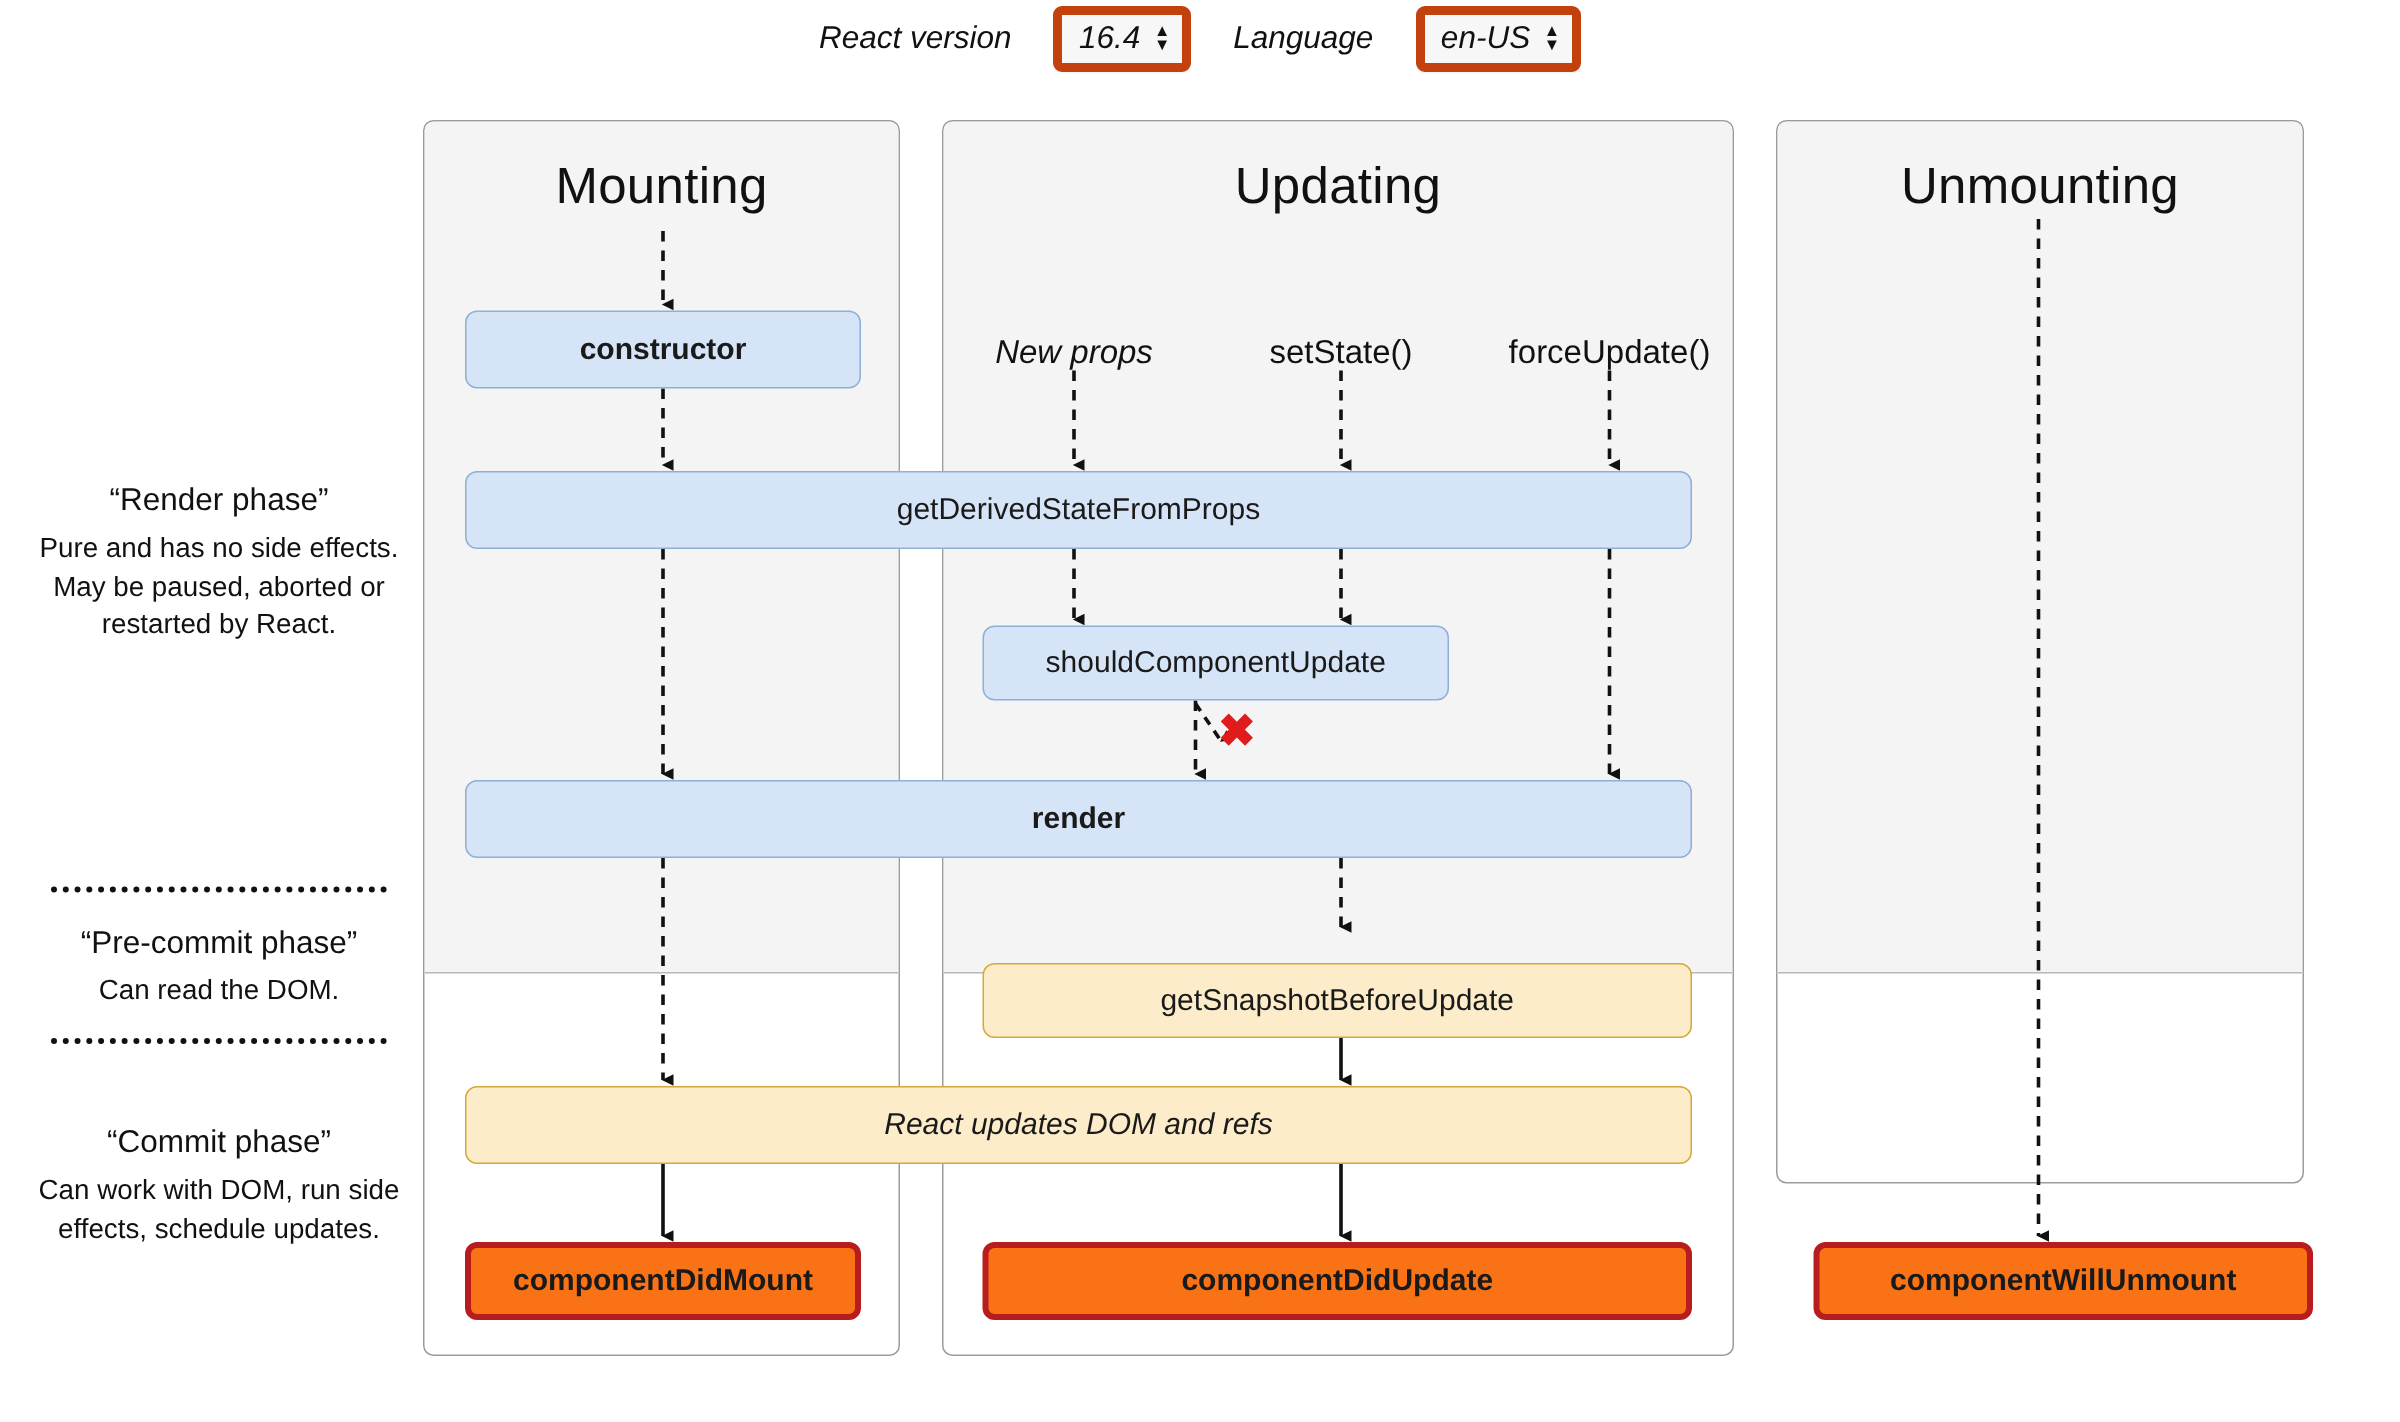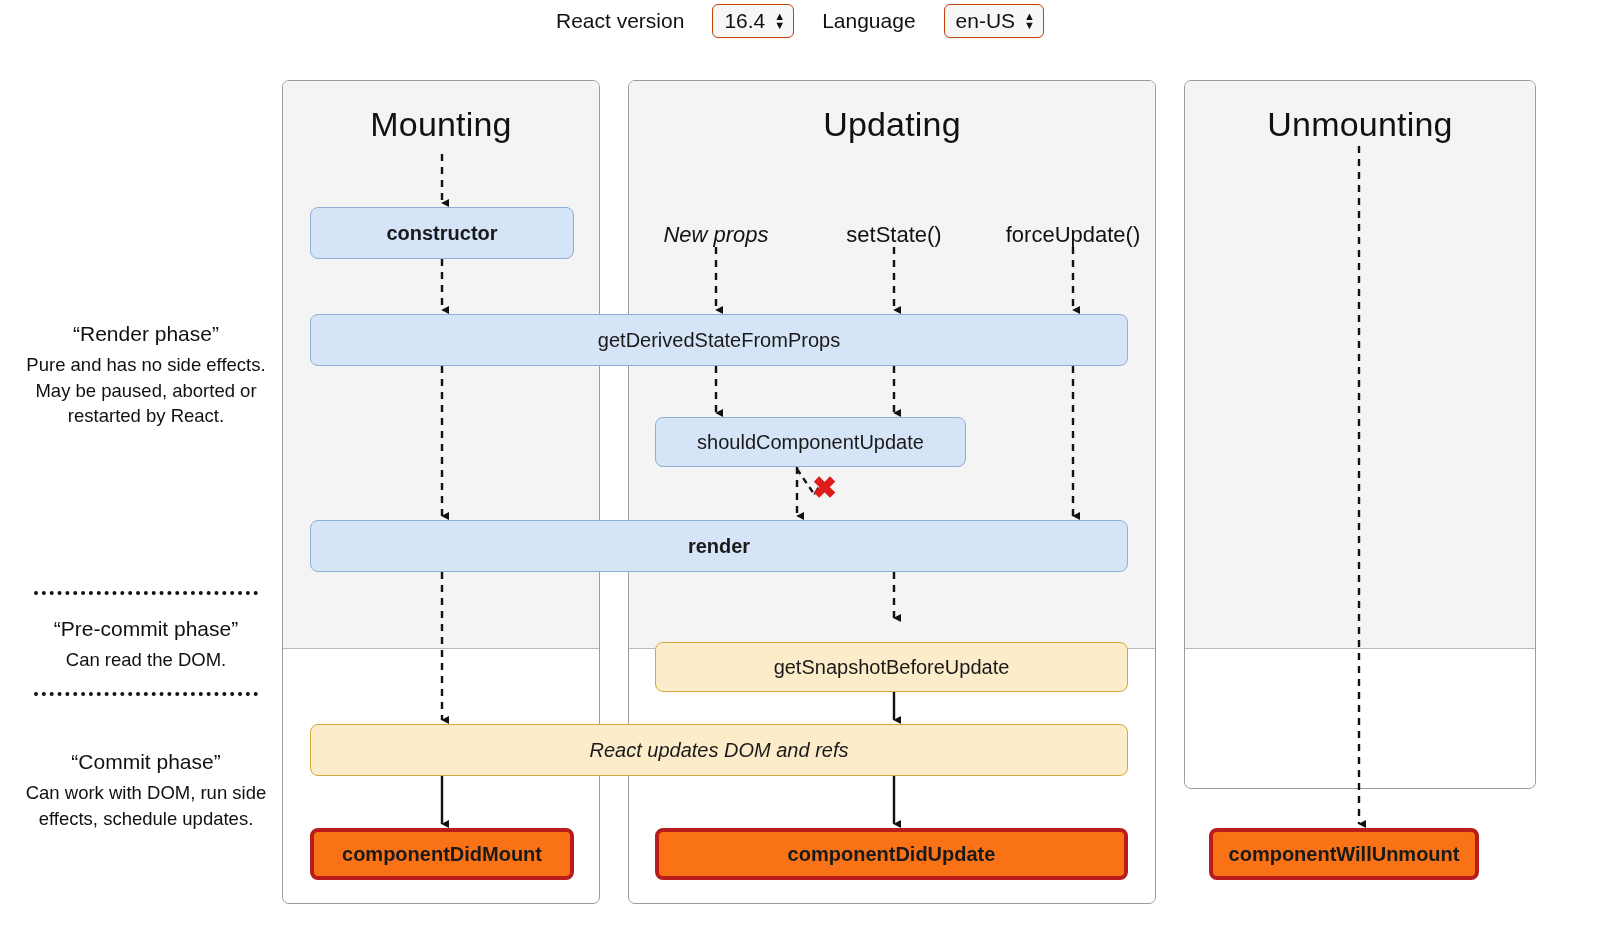--- a/index.html
+++ b/index.html
@@ -20,28 +20,29 @@
   
   .toolbar {
     position: absolute;
     left: 0; top: 4px;
     width: 1600px;
     display: flex;
     justify-content: center;
     align-items: center;
     gap: 28px;
     font-size: 21px;
+    font-style: italic;
   }
   .toolbar-label { color: #111; }
   .select-box {
     display: inline-flex;
     align-items: center;
     gap: 9px;
     background: #f7f7f7;
-    border: 1px solid #c2410c;
+    border: 6px solid #c2410c;
     border-radius: 6px;
     padding: 2px 8px 3px 11px;
     font-size: 21px;
     color: #111;
     line-height: 1.3;
     box-shadow: 0 1px 0 rgba(0,0,0,.04);
   }
   .spin {
     display: inline-flex;
     flex-direction: column;
@@ -130,21 +131,21 @@
   .node.italic { font-style: italic; }
 
   #n-constructor        { left: 310px;  top: 207px; width: 264px; height: 52px; }
   #n-gdsfp              { left: 310px;  top: 314px; width: 818px; height: 52px; }
   #n-scu                { left: 655px;  top: 417px; width: 311px; height: 50px; }
   #n-render             { left: 310px;  top: 520px; width: 818px; height: 52px; }
   #n-snapshot           { left: 655px;  top: 622px; width: 473px; height: 50px; margin-top: 20px; }
   #n-reactupdates       { left: 310px;  top: 724px; width: 818px; height: 52px; }
   #n-cdm                { left: 310px;  top: 828px; width: 264px; height: 52px; }
   #n-cdu                { left: 655px;  top: 828px; width: 473px; height: 52px; }
-  #n-cwu                { left: 1209px; top: 828px; width: 270px; height: 52px; }
+  #n-cwu                { left: 1209px; top: 828px; width: 333px; height: 52px; }
 
   
   .trigger {
     position: absolute;
     font-size: 22px;
     text-align: center;
     color: #111;
     white-space: nowrap;
     transform: translateX(-50%);
     z-index: 6;

